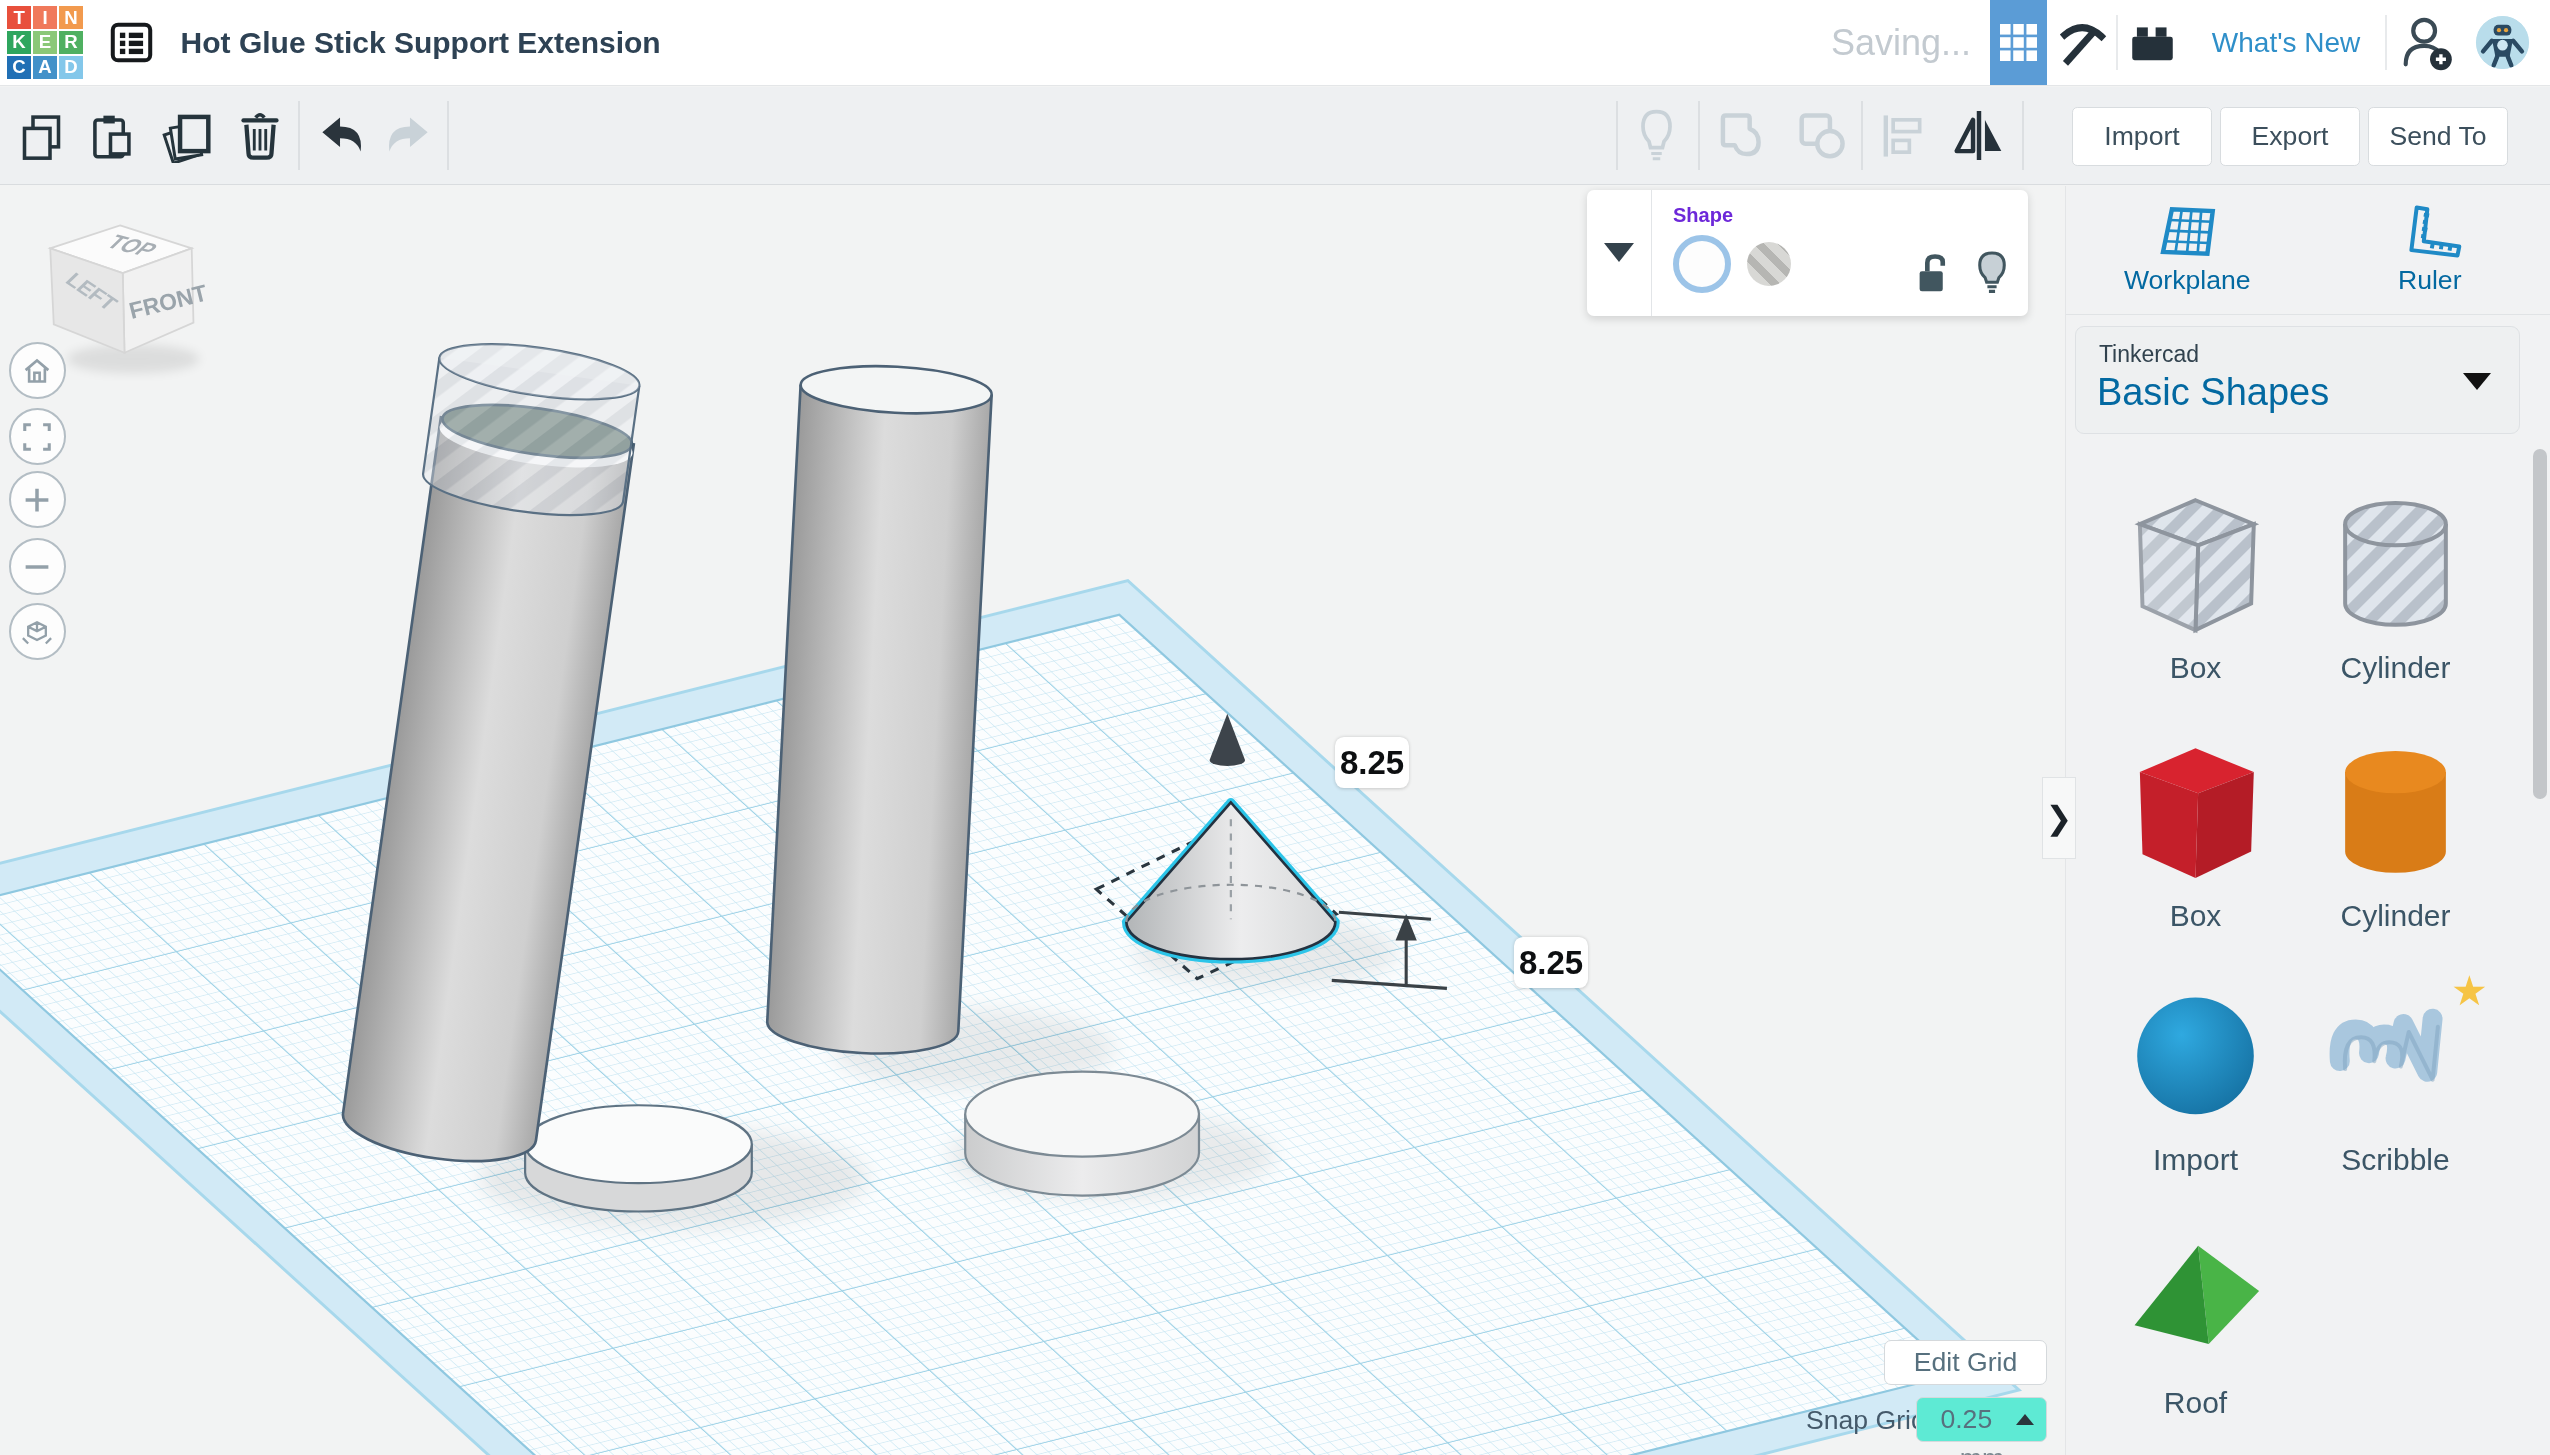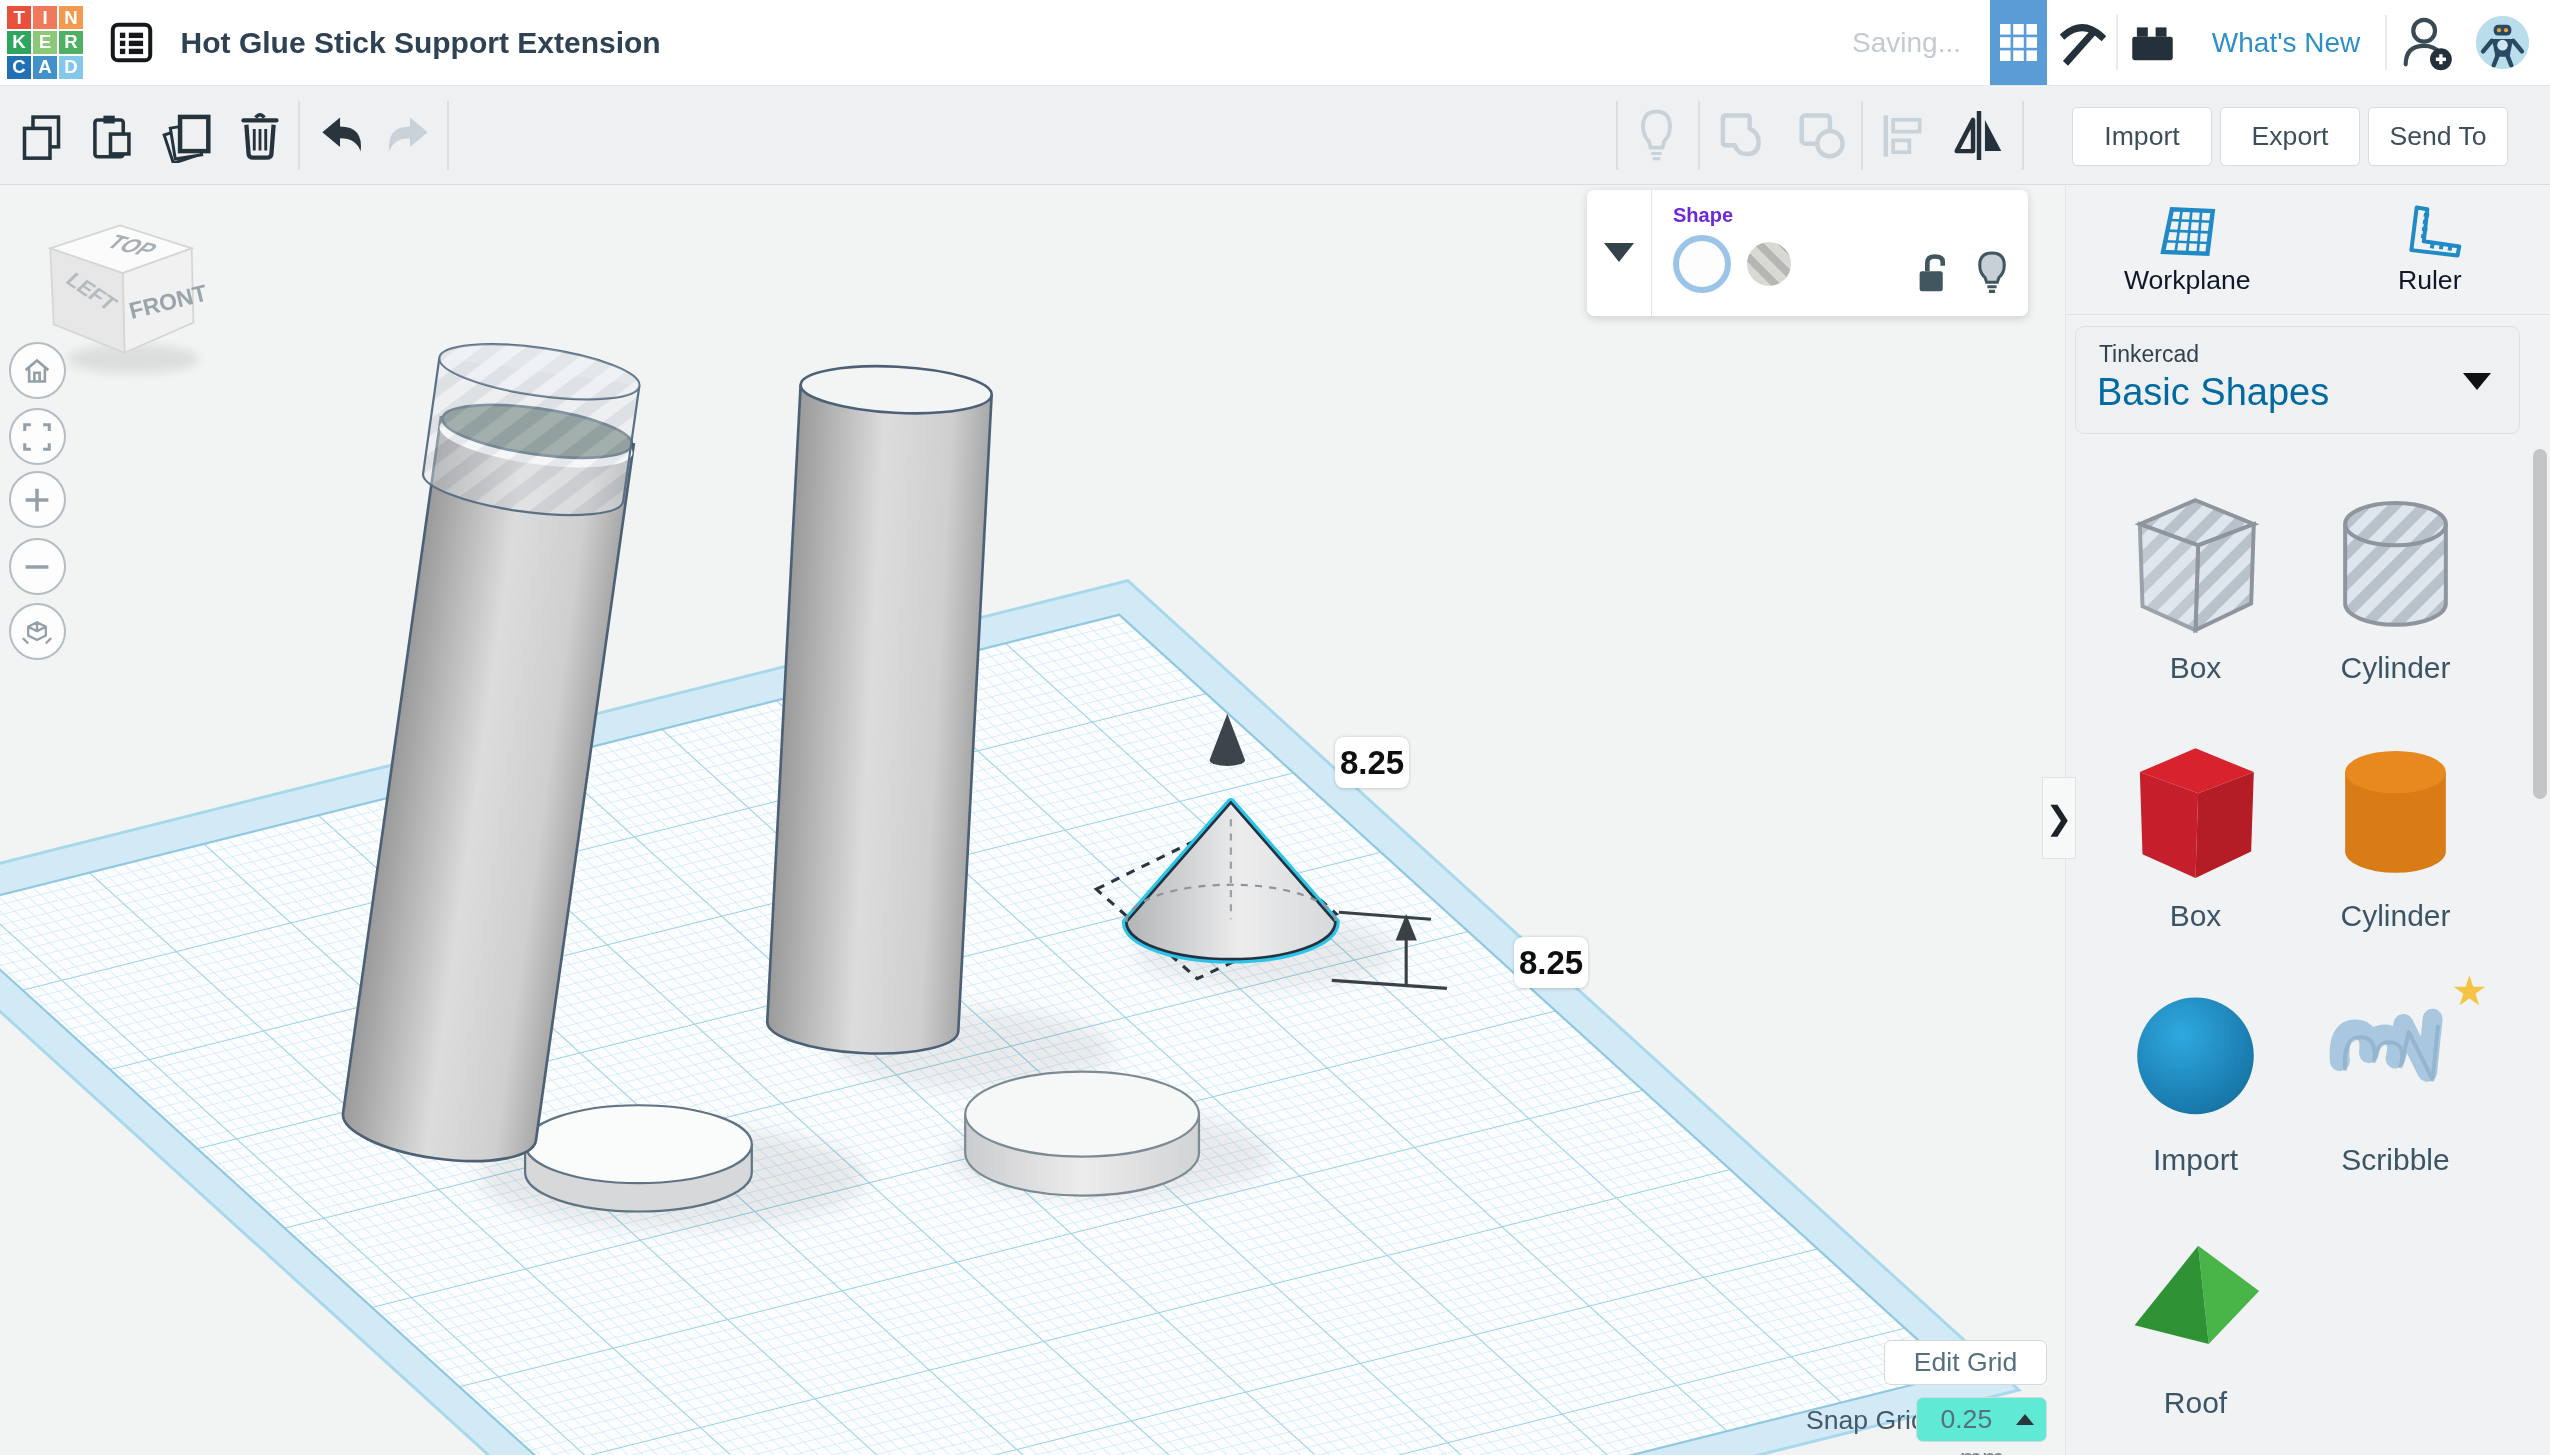--- a/index.html
+++ b/index.html
@@ -12,21 +12,21 @@
   .logo{width:76px;height:73px;margin-left:7px;display:grid;
         grid-template-columns:repeat(3,1fr);grid-template-rows:repeat(3,1fr);gap:1.8px;}
   .logo span{display:flex;align-items:center;justify-content:center;color:#fff;
              font-weight:bold;font-size:18.6px;}
   .lg0{background:#e8503c}.lg1{background:#f0795b}.lg2{background:#f29a4e}
   .lg3{background:#2fa65e}.lg4{background:#8bc878}.lg5{background:#4fb061}
   .lg6{background:#2170b5}.lg7{background:#4291c9}.lg8{background:#83c7ea}
   .menu-btn{margin-left:25px;width:46px;height:43px;display:flex;align-items:center;justify-content:center;cursor:pointer;}
   .doc-title{margin-left:26.6px;font-size:30px;font-weight:bold;color:#2e4254;}
   .top-right{margin-left:auto;display:flex;align-items:center;height:100%;}
-  .saving{color:#c3cad0;font-size:28px;margin-right:29px;}
+  .saving{color:#c3cad0;font-size:36px;margin-right:19px;}
   .sq-btn{height:85px;display:flex;align-items:center;justify-content:center;cursor:pointer;}
   .grid-btn{width:57px;background:#5b9cd6;}
   .pick-btn,.brick-btn{width:69px;}
   .whats-new{color:#2f8fc9;font-size:28px;padding:0 25px;cursor:pointer;}
   .vdiv{width:1.8px;height:55px;background:#e8eaec;}
   .invite-btn{width:80px;}
   .avatar{width:53px;height:53px;border-radius:50%;background:#b9ddeb;margin:0 21px 0 8.9px;
           display:flex;align-items:center;justify-content:center;overflow:hidden;cursor:pointer;}
 
   
@@ -67,21 +67,21 @@
   .snap-unit{position:absolute;left:1920px;top:1257px;width:124px;text-align:center;font-size:26.6px;color:#7d8991;}
   .collapse-tab{position:absolute;left:2042px;top:592px;width:32px;height:80px;background:#f7f8f8;
                 border:1.8px solid #e0e3e5;display:flex;align-items:center;justify-content:center;
                 font-size:32px;color:#1b2228;cursor:pointer;z-index:5;}
 
   
   .sidebar{position:absolute;left:2065px;top:186px;width:485px;height:1270px;background:#f1f2f3;
            border-left:1.8px solid #e3e5e7;}
   .side-tools{height:128px;display:flex;border-bottom:1.8px solid #e0e3e5;}
   .side-tool{flex:1;display:flex;flex-direction:column;align-items:center;justify-content:center;cursor:pointer;}
-  .side-tool .lbl{font-size:26.6px;color:#0f172a;margin-top:5.3px;}
+  .side-tool .lbl{font-size:26.6px;color:#0369a1;margin-top:5.3px;}
   .lib-select{position:absolute;left:8.9px;top:140px;width:443px;height:106px;background:#eef0f1;
               border:1.8px solid #dee1e4;border-radius:8.9px;cursor:pointer;}
   .lib-brand{position:absolute;left:23px;top:14px;font-size:23px;color:#31424e;}
   .lib-name{position:absolute;left:21px;top:44px;font-size:38px;color:#0369a1;}
   .lib-caret{position:absolute;right:28px;top:46px;width:0;height:0;border-left:14px solid transparent;
              border-right:14px solid transparent;border-top:17.7px solid #111;}
   .tile{position:absolute;width:195px;text-align:center;cursor:pointer;}
   .tile .lbl{font-size:30px;color:#3b5566;margin-top:1.8px;display:block;}
   .star{position:absolute;right:5.3px;top:-12.4px;font-size:41px;color:#f6c445;}
   .scrollbar{position:absolute;right:4.4px;top:263px;width:14px;height:350px;background:#c3c6c9;border-radius:7px;}

